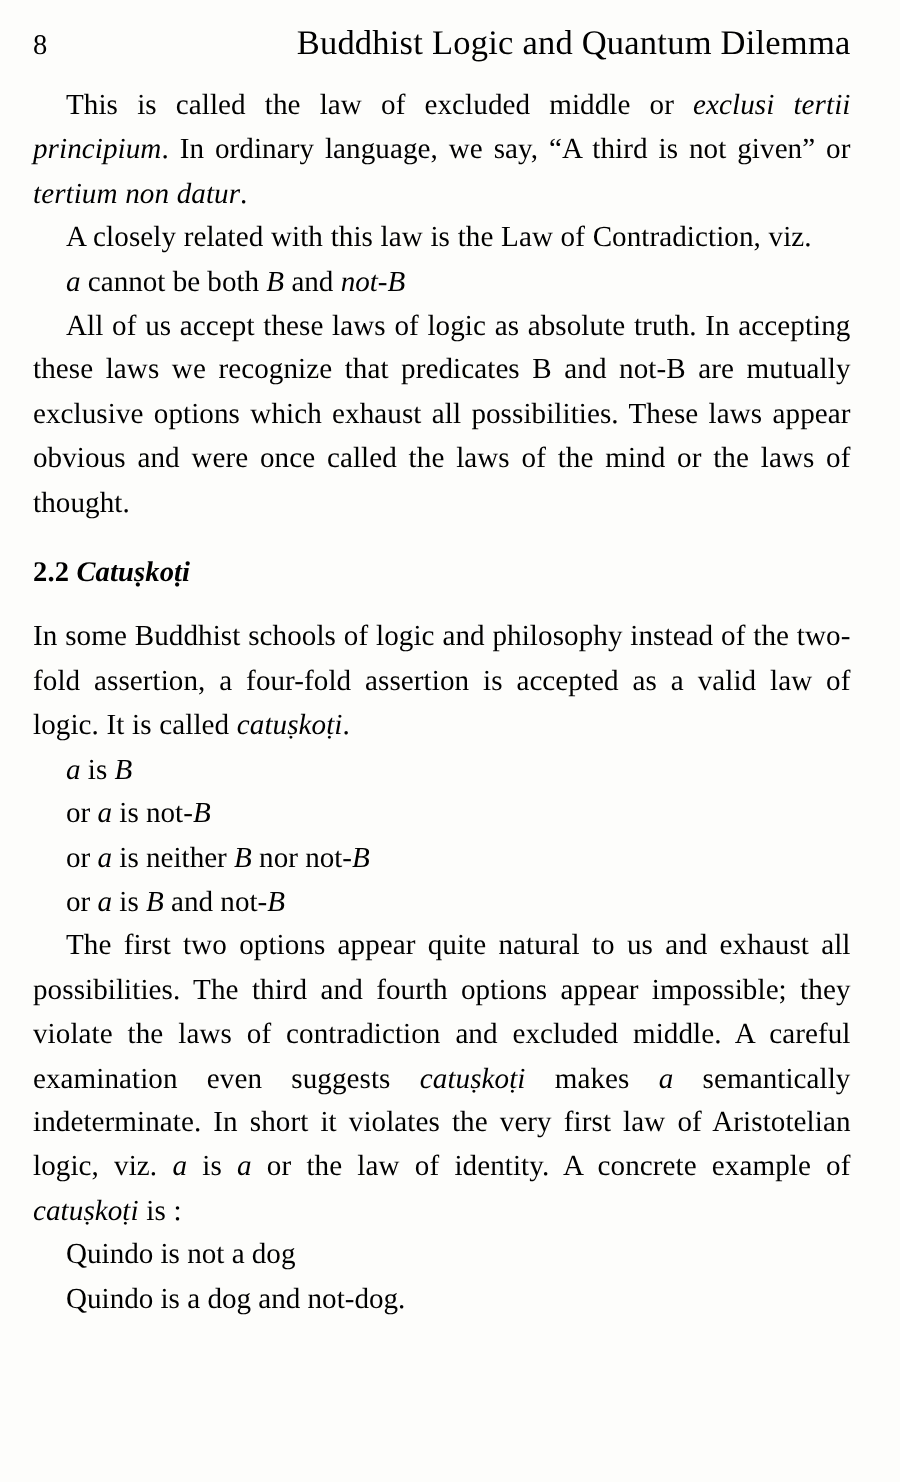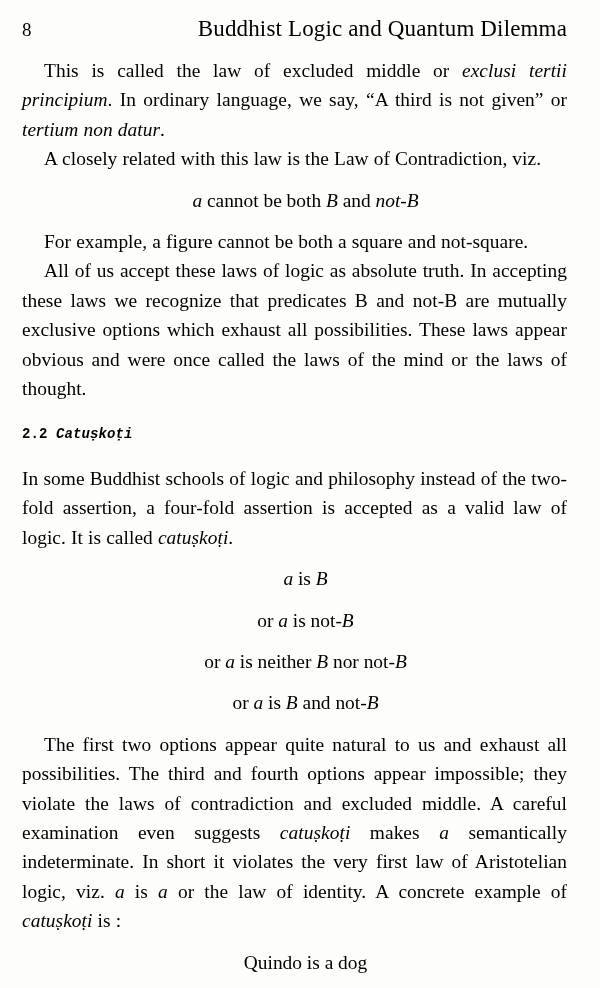--- a/index.html
+++ b/index.html
@@ -64,36 +64,35 @@
   }
   .p.indent {
     text-indent: 22px;
   }
   .p.noindent {
     text-indent: 0;
   }
   
 
   .line {
-    margin: 12px;
+    margin: 0;
     font-size: 19.4px;
     line-height: 29.4px;
-    text-align: center;
+    text-align: left;
     white-space: nowrap;
   }
   .line.ind1 { padding-left: 22px; }
 
   h2.section {
     margin: 0;
-    font-size: 14px;
+    font-size: 19px;
     line-height: 29.4px;
     font-weight: bold;
     text-align: left;
     letter-spacing: 0.1px;
-    font-family: Liberation Mono, monospace;
   }
   h2.section .num { font-style: normal; }
   h2.section .term { font-style: italic; }
 
   .gap-before-head { height: 17px; }
   .gap-after-head  { height: 14px; }
 
   i, .it { font-style: italic; }
 </style>
 </head>
@@ -110,23 +109,20 @@
 
 
     <p class="p indent"><span>This is called the law of excluded middle or </span><i>exclusi tertii principium</i><span>. In ordinary language, we say, “A third is not given” or </span><i>tertium non datur</i><span>.</span></p>
 
     <p class="p indent">
       <span>A closely related with this law is the Law of Contradiction, viz.</span>
     </p>
 
     <p class="line ind1"><i>a</i><span> cannot be both </span><i>B</i><span> and </span><i>not-B</i></p>
 
-    <p class="p indent">
-      <span>For example,  a figure cannot be both a square and not-square.</span>
-    </p>
 
     <p class="p indent">
       <span>All of us accept these laws of logic as absolute truth. In accepting these laws we recognize that predicates B and not-B are mutually exclusive options which exhaust all possibilities. These laws appear obvious and were  once called the laws of the mind or the laws of thought.</span>
     </p>
 
     <div class="gap-before-head"></div>
 
     <h2 class="section"><span class="num">2.2</span>&nbsp;<span class="term">Catuṣkoṭi</span></h2>
 
     <div class="gap-after-head"></div>
@@ -137,18 +133,17 @@
     <p class="line ind1"><span></span><i>a</i><span> is </span><i>B</i></p>
 
     <p class="line ind1"><span>or </span><i>a</i><span> is not-</span><i>B</i></p>
 
     <p class="line ind1"><span>or </span><i>a</i><span> is neither </span><i>B</i><span> nor not-</span><i>B</i></p>
 
     <p class="line ind1"><span>or </span><i>a</i><span> is </span><i>B</i><span> and not-</span><i>B</i></p>
 
     <p class="p indent"><span>The first two options appear quite natural to us and exhaust all possibilities. The third and fourth options appear impossible; they violate the laws of contradiction and excluded middle. A careful examination even suggests </span><i>catuṣkoṭi</i><span> makes </span><i>a</i><span> semantically indeterminate. In short it violates the very first law of Aristotelian logic, viz. </span><i>a</i><span> is </span><i>a</i><span> or the law of identity. A concrete example of </span><i>catuṣkoṭi</i><span> is :</span></p>
 
-    <p class="line ind1">Quindo is a dog</p>
     <p class="line ind1">Quindo is not a dog</p>
     <p class="line ind1">Quindo is a dog and not-dog.</p>
 
   </div>
 </div>
 
 </body></html>

